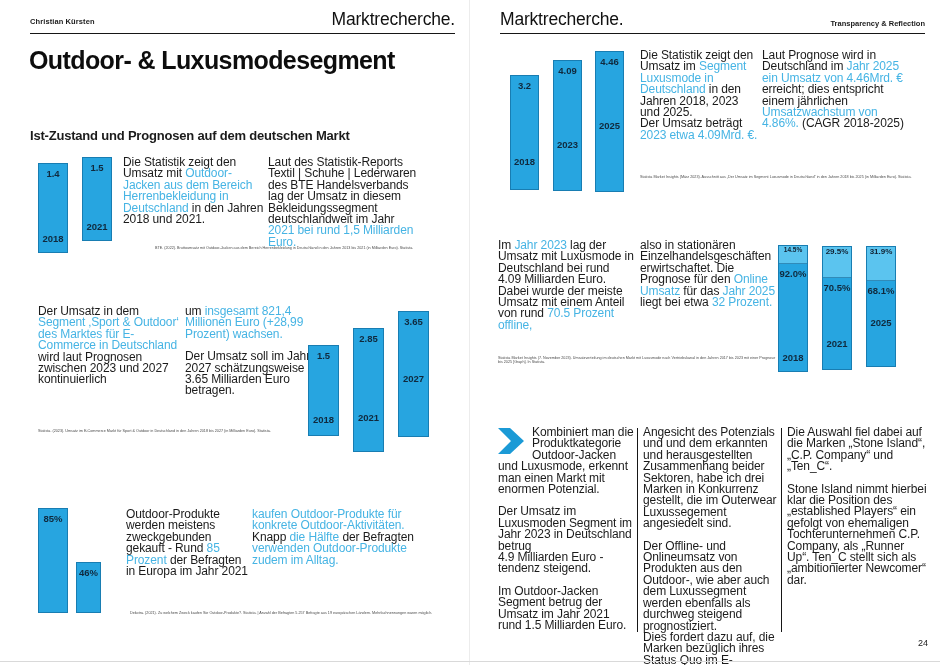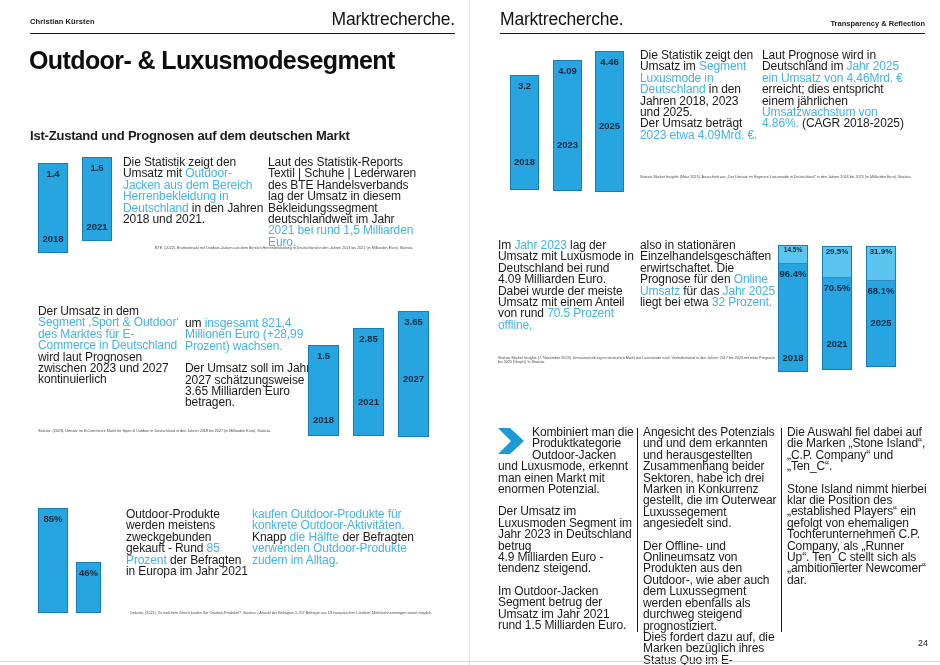--- a/index.html
+++ b/index.html
@@ -70,30 +70,30 @@
         <div class="bar" style="left: 46px; top: 2px; width: 30px; height: 84px;">
           <div class="bar-value">1.5</div>
           <div class="bar-year" style="bottom: 8px;">2021</div>
         </div>
       </div>
     <div class="txt" style="left:123px;top:157px;width:141px;"><span>Die Statistik zeigt den Umsatz mit </span><span class="accent">Outdoor-Jacken aus dem Bereich Herrenbekleidung in Deutschland </span><span>in den Jahren 2018 und 2021.</span></div>
     <div class="txt" style="left:268px;top:157px;width:152px;"><span>Laut des Statistik-Reports Textil | Schu­he | Lederwaren des BTE Handelsver­bands lag der Umsatz in diesem Bekleidungssegment deutschland­weit im Jahr </span><span class="accent">2021 bei rund 1,5 Milliarden Euro.</span></div>
     <div class="src one" style="left:155px;top:246px;">BTE. (2022). Bruttoumsatz mit Outdoor-Jacken aus dem Bereich Herrenbekleidung in Deutschland in den Jahren 2013 bis 2021 (in Milliarden Euro). Statista.</div>
 
     <div class="txt" style="left:38px;top:306px;width:142px;"><span>Der Umsatz in dem </span><span class="accent">Segment ‚Sport &amp; Outdoor‘ des Marktes für E-Commerce in Deutschland </span><span>wird laut Prognosen zwischen 2023 und 2027 kontinuierlich</span></div>
-    <div style="position:absolute;left:185px;top:318px;width:132px;">
+    <div style="position:absolute;left:185px;top:306px;width:132px;">
       <div class="txt gap-b" style="position:static;"><span>um </span><span class="accent">insgesamt 821,4 Millionen Euro (+28,99 Prozent) wachsen.</span></div>
       <div class="txt" style="position:static;"><span>Der Umsatz soll im Jahr 2027 schätzungs­weise 3.65 Milliarden Euro betra­gen.</span></div>
     </div>
     <div class="chart" style="left:308px;top:306px;width:150px;height:135px;">
         <div class="bar" style="left: 0px; top: 39px; width: 31px; height: 91px;">
           <div class="bar-value">1.5</div>
           <div class="bar-year" style="bottom: 10px;">2018</div>
         </div>
-        <div class="bar" style="left: 45px; top: 22px; width: 31px; height: 108px;">
+        <div class="bar" style="left: 45px; top: 22px; width: 31px; height: 124px;">
           <div class="bar-value">2.85</div>
           <div class="bar-year" style="bottom: 28px;">2021</div>
         </div>
         <div class="bar" style="left: 90px; top: 5px; width: 31px; height: 126px;">
           <div class="bar-value">3.65</div>
           <div class="bar-year" style="bottom: 52px;">2027</div>
         </div>
       </div>
     <div class="src one" style="left:38px;top:429px;">Statista. (2023). Umsatz im E-Commerce Markt für Sport &amp; Outdoor in Deutschland in den Jahren 2018 bis 2027 (in Milliarden Euro). Statista.</div>
 
@@ -137,21 +137,21 @@
     <div class="txt" style="left:292px;top:50px;width:152px;"><span>Laut Prognose wird in Deutsch­land im </span><span class="accent">Jahr 2025 ein Umsatz von 4.46Mrd. € </span><span>erreicht; dies entspricht einem jährlichen </span><span class="accent">Umsatzwachstum von 4.86%. </span><span>(CAGR 2018-2025)</span></div>
     <div class="src" style="left:170px;top:175px;width:475px;">Statista Market Insights (März 2023). Ausschnitt aus „Der Umsatz im Segment Luxusmode in Deutschland“ in den Jahren 2018 bis 2025 (in Milliarden Euro). Statista.</div>
 
     <div class="txt" style="left:28px;top:240px;width:136px;"><span>Im </span><span class="accent">Jahr 2023 </span><span>lag der Umsatz mit Luxusmode in Deutschland bei rund 4.09 Milliarden Euro. Dabei wurde der meiste Umsatz mit einem Anteil von rund </span><span class="accent">70.5 Pro­zent offline,</span></div>
     <div class="txt" style="left:170px;top:240px;width:136px;"><span>also in stationären Einzelhan­delsgeschäften erwirtschaftet. Die Prognose für den </span><span class="accent">Online Umsatz </span><span>für das </span><span class="accent">Jahr 2025 </span><span>liegt bei etwa </span><span class="accent">32 Prozent.</span></div>
     <div class="chart" style="left:308px;top:243px;width:157px;height:135px;">
         <div class="bar" style="left: 0px; top: 2px; width: 30px; height: 127px;">
           <div class="seg" style="height: 17px;">
             <div class="seg-label tiny">14.5%</div>
           </div>
-          <div class="bar-mid" style="top: 22px;">96.4%</div>
+          <div class="bar-mid" style="top: 22px;">92.0%</div>
           <div class="bar-year" style="bottom: 8px;">2018</div>
         </div>
         <div class="bar" style="left: 44px; top: 3px; width: 30px; height: 124px;">
           <div class="seg" style="height: 30px;">
             <div class="seg-label">29.5%</div>
           </div>
           <div class="bar-mid" style="top: 35px;">70.5%</div>
           <div class="bar-year" style="bottom: 20px;">2021</div>
         </div>
         <div class="bar" style="left: 88px; top: 3px; width: 30px; height: 121px;">

